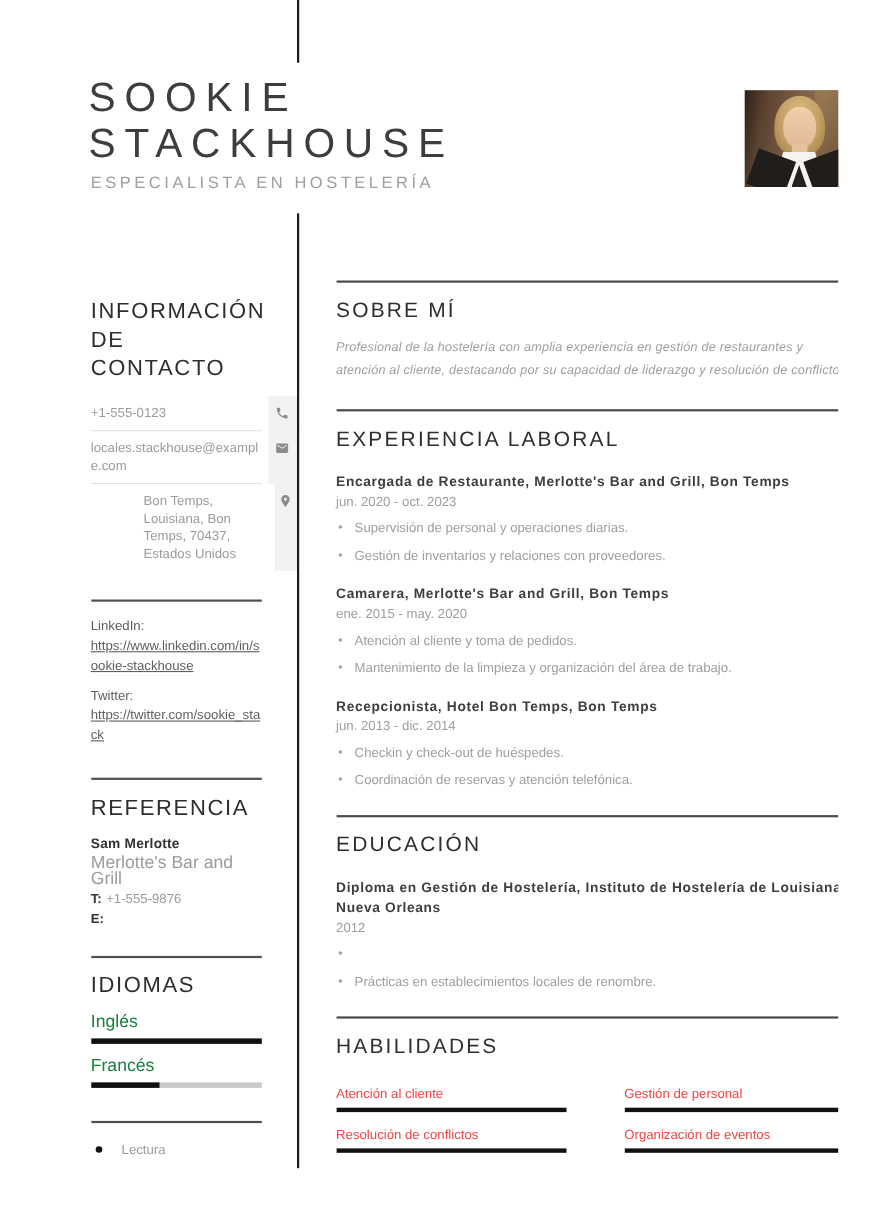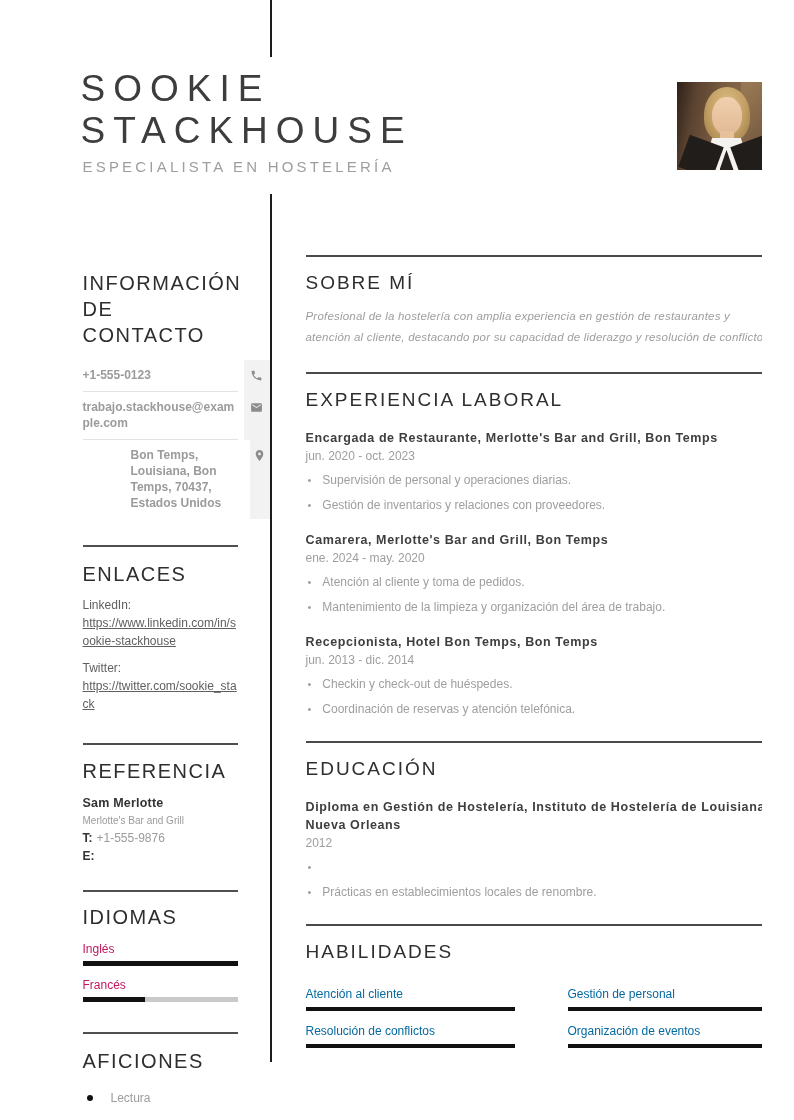--- a/index.html
+++ b/index.html
@@ -36,45 +36,45 @@
   .ph-vest-r { position:absolute; left:58px; top:58px; width:36px; height:34px; background:#211d1b; transform:rotate(-20deg); }
   .ph-vest-c { position:absolute; left:43px; top:68px; width:14px; height:20px; background:#26211e;
     clip-path:polygon(50% 0,100% 100%,0 100%); }
 
   
   .sidebar { position:absolute; left:50px; top:270px; width:187px; }
   .side-heading { width:160px; font-size:20px; line-height:26px; letter-spacing:1.5px; font-weight:500; color:#2e2e2e; }
   .srule { width:155px; border:none; border-top:2px solid #4f4f4f; }
 
   .contact-rows { margin-top:12px; }
-  .contact-row { display:flex;font-weight:bold; }
+  .contact-row { display:flex; }
   .contact-text { width:155px; margin-right:6px; padding:7px 2px 8px 0;
     border-bottom:1px solid #e2e2e2; font-size:12px; line-height:16px; color:#9b9b9b; }
   .contact-row:last-child .contact-text { border-bottom:none;margin-left:48px; }
   .break-all { word-break:break-all; }
   .icon-cell { width:26px; background:#f2f2f2; display:flex; justify-content:center;
     align-items:flex-start; padding-top:9px; }
   .icon-cell svg { width:13px; height:13px; fill:#8c8c8c; }
 
   .links-sec { margin-top:14px; }
   .link-item { margin-top:10px; width:155px; }
   .link-label { font-size:12px; line-height:17px; color:#5f5f5f; }
   .link-url { display:block; font-size:12px; line-height:18px; color:#5f5f5f;
     text-decoration:underline; word-break:break-all; }
 
   .ref-sec { margin-top:13px; width:160px; }
   .ref-name { font-size:12.5px; font-weight:bold; color:#333; margin-top:12px; letter-spacing:.2px; }
-  .ref-company { font-size:10px; color:#9b9b9b; margin-top:3px; line-height:15px; }
+  .ref-company { font-size:16px; color:#9b9b9b; margin-top:3px; line-height:15px; }
   .ref-line { display:flex; font-size:12px; line-height:15px; margin-top:3px; }
   .ref-tag { font-weight:bold; color:#333; margin-right:4px; }
   .ref-val { color:#9b9b9b; flex:1; word-break:break-all; }
 
   .lang-sec { margin-top:12px; }
   .lang-item { margin-top:12px; }
-  .lang-name { font-size:12px; color:#be185d; margin-bottom:5px; }
+  .lang-name { font-size:16px; color:#15803d; margin-bottom:5px; }
   .lang-track { width:155px; height:5px; background:#c9c9c9; }
   .lang-fill { height:100%; background:#111; }
 
   .hobby-sec { margin-top:14px; }
   .hobby-item { display:flex; align-items:center; font-size:12px; color:#9b9b9b; margin-top:17px; }
   .hobby-dot { width:6px; height:6px; border-radius:50%; background:#111; margin:0 18px 0 4px; flex:none; }
 
   .gap-rule-1 { margin-top:26px; }  
   .gap-rule-2 { margin-top:30px; }  
   .gap-rule-3 { margin-top:26px; }  
@@ -90,21 +90,21 @@
   .job { margin-top:18px; }
   .job-title { font-size:12.5px; font-weight:bold; letter-spacing:.6px; color:#3e3e3e; line-height:18px; }
   .job-dates { font-size:12px; color:#9e9e9e; margin-top:2px; }
   .bullets { margin-top:9px; }
   .bullet { display:flex; font-size:12px; line-height:16px; color:#9e9e9e; margin-top:5px; margin-bottom:9px; }
   .bullet-dot { color:#9e9e9e; margin:0 11px 0 2px; font-size:11px; flex:none; }
   .sec-space { margin-top:24px; }
 
   .skills-grid { display:grid; grid-template-columns:1fr 1fr; column-gap:53px; margin-top:24px; }
   .skill { margin-bottom:13px; }
-  .skill-name { font-size:12px; color:#0369a1; margin-bottom:6px; }
+  .skill-name { font-size:12px; color:#ef4444; margin-bottom:6px; }
   .skill-track { height:4px; background:#c9c9c9; }
   .skill-fill { height:100%; background:#111; }
 </style>
 </head>
 <body>
 
 <div class="page">
 
   <div class="vline seg1"></div>
   <div class="vline seg2"></div>
@@ -133,41 +133,40 @@
     <div class="contact-rows">
       <div class="contact-row">
         <div class="contact-text">+1-555-0123</div>
         <div class="icon-cell">
           <svg viewBox="0 0 24 24">
               <path d="M6.6 10.8c1.4 2.8 3.8 5.1 6.6 6.6l2.2-2.2c.3-.3.7-.4 1-.2 1.1.4 2.3.6 3.6.6.6 0 1 .4 1 1V20c0 .6-.4 1-1 1C10.6 21 3 13.4 3 4c0-.6.4-1 1-1h3.5c.6 0 1 .4 1 1 0 1.2.2 2.4.6 3.6.1.3 0 .7-.2 1L6.6 10.8z"></path>
             </svg>
         </div>
       </div>
       <div class="contact-row">
-        <div class="contact-text break-all">trabajo.stackhouse@example.com</div>
+        <div class="contact-text break-all">locales.stackhouse@example.com</div>
         <div class="icon-cell">
           <svg viewBox="0 0 24 24">
               <path d="M20 4H4c-1.1 0-2 .9-2 2v12c0 1.1.9 2 2 2h16c1.1 0 2-.9 2-2V6c0-1.1-.9-2-2-2zm0 4l-8 5-8-5V6l8 5 8-5v2z"></path>
             </svg>
         </div>
       </div>
       <div class="contact-row">
         <div class="contact-text">Bon Temps, Louisiana, Bon Temps, 70437, Estados Unidos</div>
         <div class="icon-cell">
           <svg viewBox="0 0 24 24">
               <path d="M12 2C8.1 2 5 5.1 5 9c0 5.2 7 13 7 13s7-7.8 7-13c0-3.9-3.1-7-7-7zm0 9.5c-1.4 0-2.5-1.1-2.5-2.5S10.6 6.5 12 6.5s2.5 1.1 2.5 2.5-1.1 2.5-2.5 2.5z"></path>
             </svg>
         </div>
       </div>
     </div>
 
     <hr class="srule gap-rule-1">
 
     <div class="links-sec">
-      <div class="side-heading">ENLACES</div>
       <div class="link-item">
         <div class="link-label">LinkedIn:</div>
         <a class="link-url" href="#">https://www.linkedin.com/in/sookie-stackhouse</a>
       </div>
       <div class="link-item">
         <div class="link-label">Twitter:</div>
         <a class="link-url" href="#">https://twitter.com/sookie_stack</a>
       </div>
     </div>
 
@@ -200,21 +199,20 @@
         <div class="lang-name">Francés</div>
         <div class="lang-track">
           <div class="lang-fill" style="width: 40%;"></div>
         </div>
       </div>
     </div>
 
     <hr class="srule gap-rule-4">
 
     <div class="hobby-sec">
-      <div class="side-heading">AFICIONES</div>
       <div class="hobby-item">
         <span class="hobby-dot"></span>
         <span>Lectura</span>
       </div>
 
     </div>
   </div>
 
   <div class="main">
 
@@ -235,21 +233,21 @@
           </div>
         <div class="bullet">
             <span class="bullet-dot">•</span>
             <span>Gestión de inventarios y relaciones con proveedores.</span>
           </div>
       </div>
     </div>
 
     <div class="job">
       <div class="job-title">Camarera, Merlotte's Bar and Grill, Bon Temps</div>
-      <div class="job-dates">ene. 2024 - may. 2020</div>
+      <div class="job-dates">ene. 2015 - may. 2020</div>
       <div class="bullets">
         <div class="bullet">
             <span class="bullet-dot">•</span>
             <span>Atención al cliente y toma de pedidos.</span>
           </div>
         <div class="bullet">
             <span class="bullet-dot">•</span>
             <span>Mantenimiento de la limpieza y organización del área de trabajo.</span>
           </div>
       </div>

